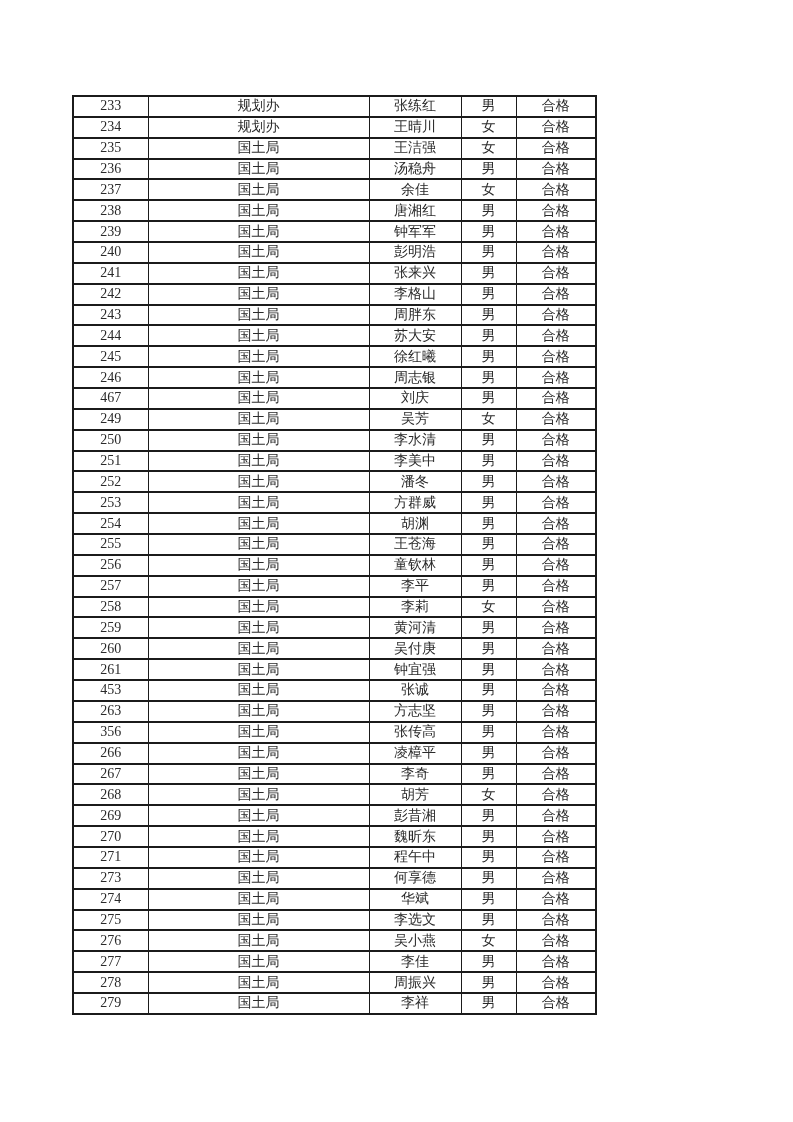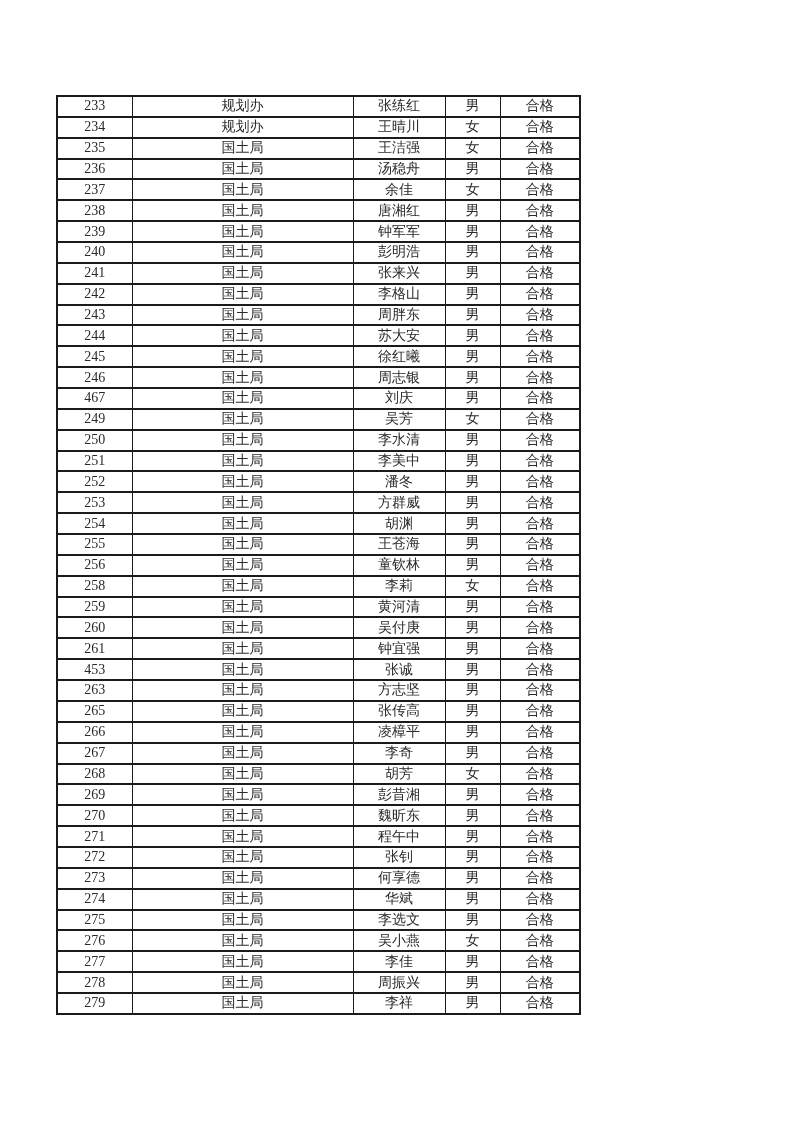--- a/index.html
+++ b/index.html
@@ -8,21 +8,21 @@
     background: #ffffff;
   }
   body {
     width: 793px;
     height: 1122px;
     position: relative;
     font-family: "Liberation Serif", "DejaVu Serif", serif;
   }
   .sheet-table {
     position: absolute;
-    left: 56px;
+    left: 72px;
     top: 95px;
     width: 523px;
     height: 920px;
     border-collapse: collapse;
     table-layout: fixed;
     border: 2px solid #1b1b1b;
   }
   .sheet-table td {
     border-left: 1px solid #1b1b1b;
     border-right: 1px solid #1b1b1b;
@@ -210,20 +210,27 @@
         <td>合格</td>
       </tr>
       <tr>
         <td>256</td>
         <td>国土局</td>
         <td>童钦林</td>
         <td>男</td>
         <td>合格</td>
       </tr>
       <tr>
+        <td>257</td>
+        <td>国土局</td>
+        <td>李平</td>
+        <td>男</td>
+        <td>合格</td>
+      </tr>
+      <tr>
         <td>258</td>
         <td>国土局</td>
         <td>李莉</td>
         <td>女</td>
         <td>合格</td>
       </tr>
       <tr>
         <td>259</td>
         <td>国土局</td>
         <td>黄河清</td>
@@ -252,21 +259,21 @@
         <td>合格</td>
       </tr>
       <tr>
         <td>263</td>
         <td>国土局</td>
         <td>方志坚</td>
         <td>男</td>
         <td>合格</td>
       </tr>
       <tr>
-        <td>265</td>
+        <td>356</td>
         <td>国土局</td>
         <td>张传高</td>
         <td>男</td>
         <td>合格</td>
       </tr>
       <tr>
         <td>266</td>
         <td>国土局</td>
         <td>凌樟平</td>
         <td>男</td>
@@ -297,27 +304,20 @@
         <td>270</td>
         <td>国土局</td>
         <td>魏昕东</td>
         <td>男</td>
         <td>合格</td>
       </tr>
       <tr>
         <td>271</td>
         <td>国土局</td>
         <td>程午中</td>
-        <td>男</td>
-        <td>合格</td>
-      </tr>
-      <tr>
-        <td>272</td>
-        <td>国土局</td>
-        <td>张钊</td>
         <td>男</td>
         <td>合格</td>
       </tr>
       <tr>
         <td>273</td>
         <td>国土局</td>
         <td>何享德</td>
         <td>男</td>
         <td>合格</td>
       </tr>

